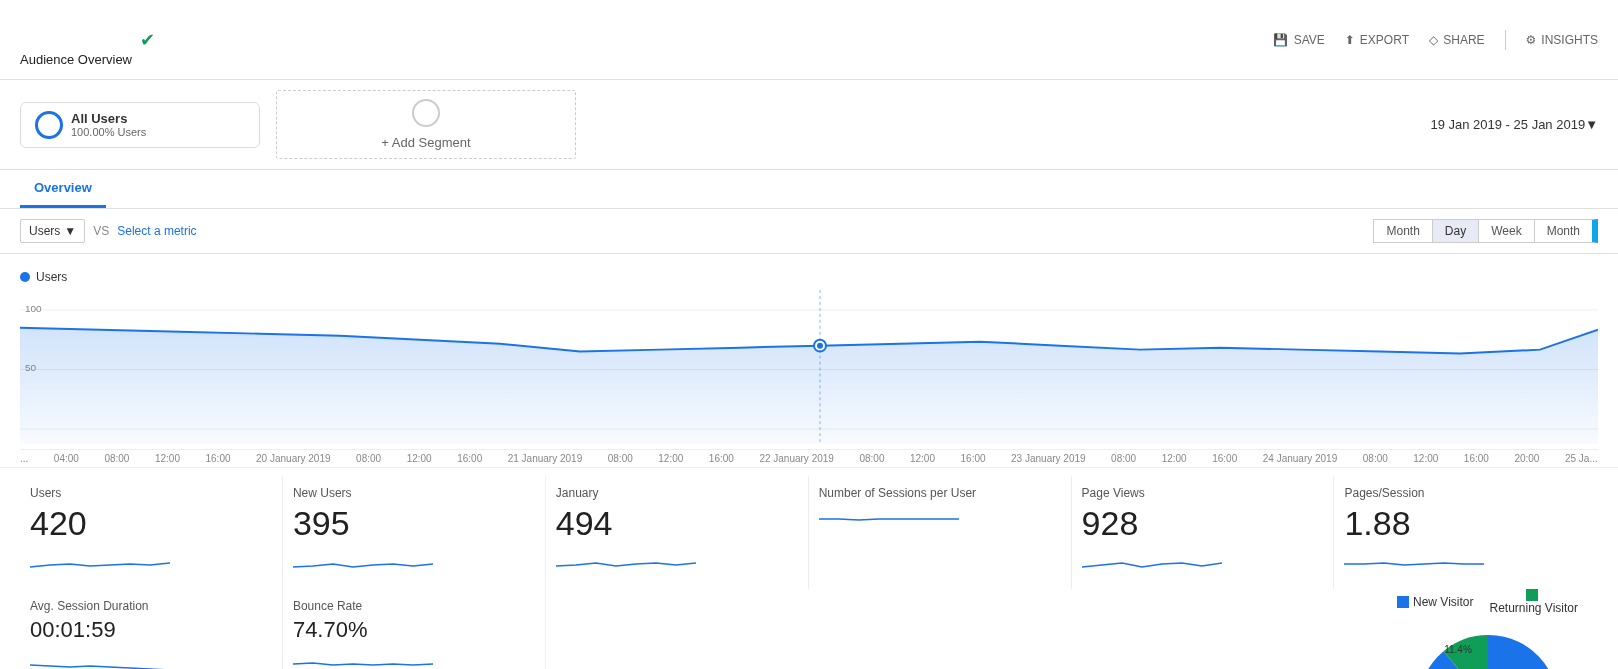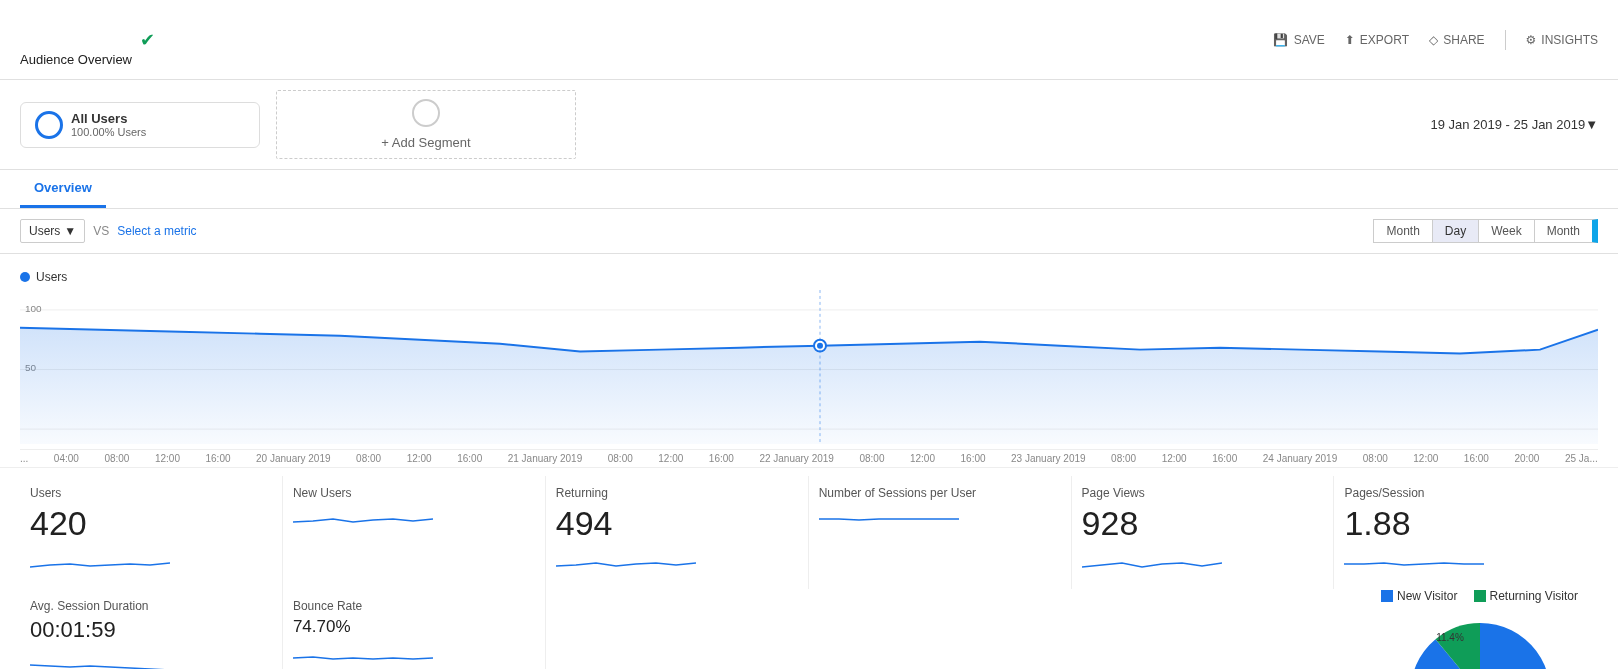--- a/index.html
+++ b/index.html
@@ -260,29 +260,30 @@
       <div class="metric-value">420</div>
       <div class="metric-sparkline">
         <svg width="140" height="30" viewBox="0 0 140 30">
           <polyline points="0,18 20,16 40,15 60,17 80,16 100,15 120,16 140,14" fill="none" stroke="#1a73e8" stroke-width="1.5"></polyline>
         </svg>
       </div>
     </div>
 
     <div class="metric-card">
       <div class="metric-label">New Users</div>
+      <div class="metric-value">395</div>
       <div class="metric-sparkline">
         <svg width="140" height="30" viewBox="0 0 140 30">
           <polyline points="0,18 20,17 40,15 60,18 80,16 100,15 120,17 140,15" fill="none" stroke="#1a73e8" stroke-width="1.5"></polyline>
         </svg>
       </div>
     </div>
 
     <div class="metric-card">
-      <div class="metric-label">Returning</div>
+      <div class="metric-label">January</div>
       <div class="metric-value">494</div>
       <div class="metric-sparkline">
         <svg width="140" height="30" viewBox="0 0 140 30">
           <polyline points="0,17 20,16 40,14 60,17 80,15 100,14 120,16 140,14" fill="none" stroke="#1a73e8" stroke-width="1.5"></polyline>
         </svg>
       </div>
     </div>
 
     <div class="metric-card">
       <div class="metric-label">Number of Sessions per User</div>
@@ -321,35 +322,35 @@
       <div class="metric-value" style="font-size: 22px;">00:01:59</div>
       <div class="metric-sparkline">
         <svg width="140" height="30" viewBox="0 0 140 30">
           <polyline points="0,16 20,17 40,18 60,17 80,18 100,19 120,20 140,21" fill="none" stroke="#1a73e8" stroke-width="1.5"></polyline>
         </svg>
       </div>
     </div>
 
     <div class="metric-card">
       <div class="metric-label">Bounce Rate</div>
-      <div class="metric-value" style="font-size: 17px;">74.70%</div>
+      <div class="metric-value" style="font-size: 22px;">74.70%</div>
       <div class="metric-sparkline">
         <svg width="140" height="30" viewBox="0 0 140 30">
           <polyline points="0,15 20,14 40,16 60,15 80,16 100,15 120,16 140,15" fill="none" stroke="#1a73e8" stroke-width="1.5"></polyline>
         </svg>
       </div>
     </div>
 
     <div style="margin-left:auto; display:flex; flex-direction:column; align-items:center; padding: 0 20px;">
       <div class="pie-legend">
         <div style="display:flex;align-items:center;">
           <div class="legend-square" style="background:#1a73e8;"></div>
           <span>New Visitor</span>
         </div>
-        <div style="display:flex;align-items:center;">
+        <div style="display:flex;align-items:center;flex-direction:column;">
           <div class="legend-square" style="background:#0F9D58;"></div>
           <span>Returning Visitor</span>
         </div>
       </div>
       <div class="pie-wrapper">
         <svg width="160" height="160" viewBox="-80 -80 160 160">
 
           <path d="M 0 0 L 0 -70 A 70 70 0 1 1 -44.5 -53.8 Z" fill="#1a73e8"></path>
           <path d="M 0 0 L -44.5 -53.8 A 70 70 0 0 1 0 -70 Z" fill="#0F9D58"></path>
 

